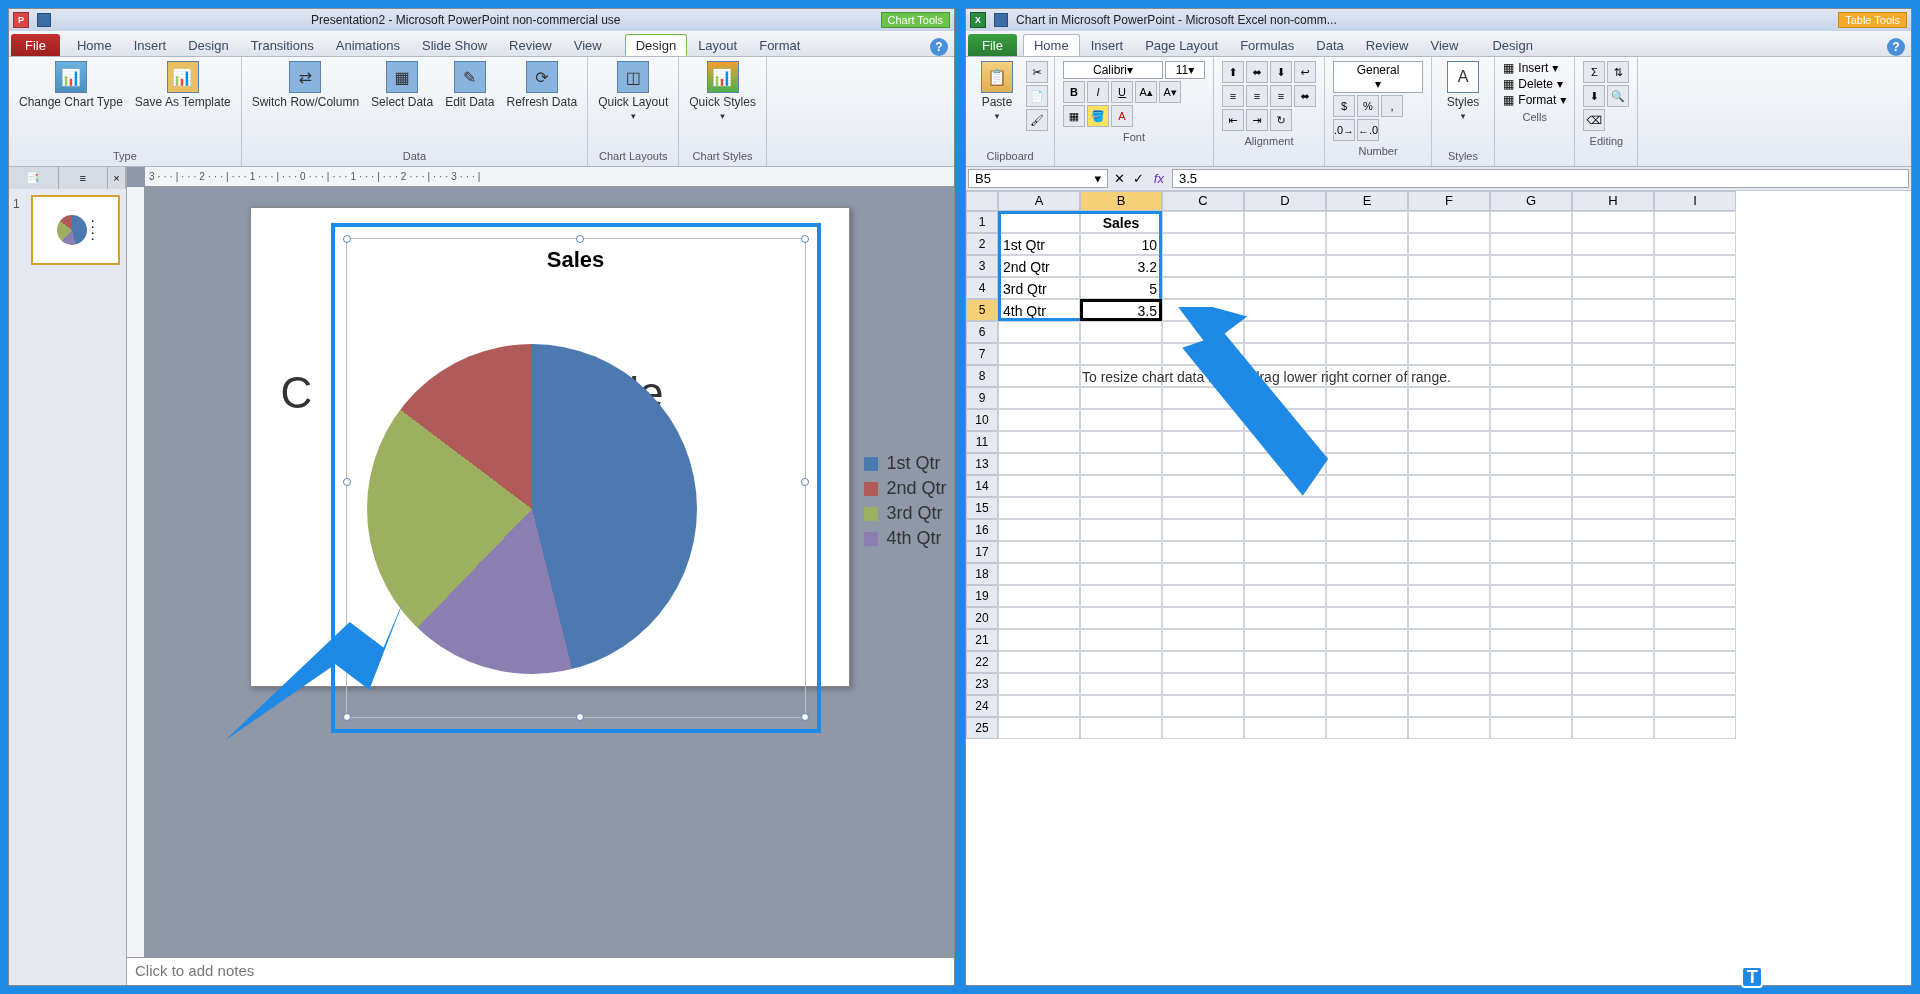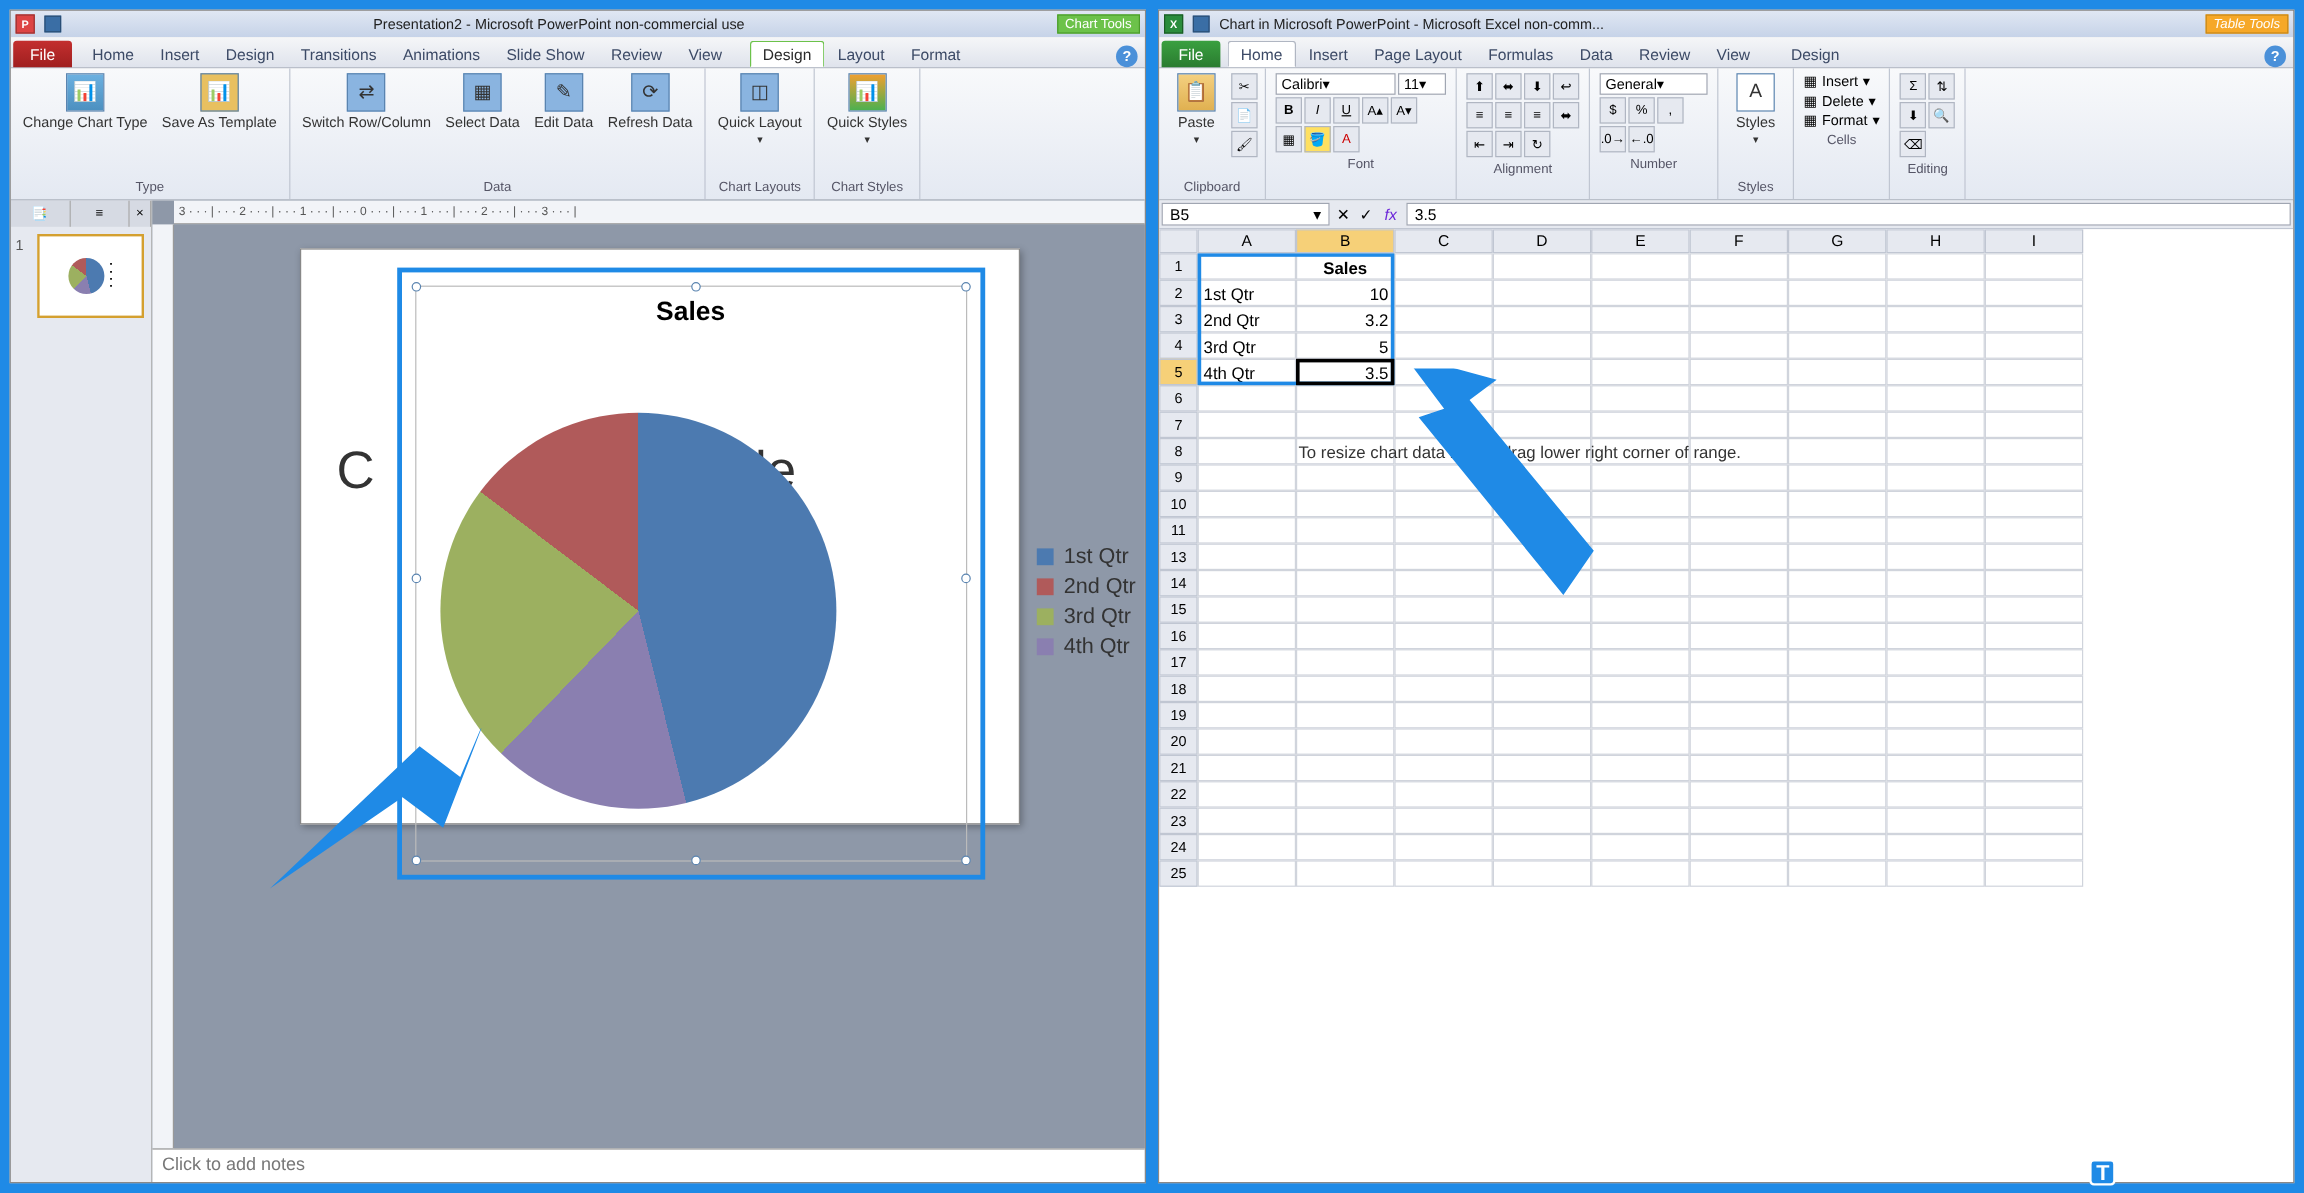--- a/index.html
+++ b/index.html
@@ -6,21 +6,21 @@
 body { background: #1f8ae6; padding: 8px; width: 1920px; height: 994px; overflow: hidden; }
 .container { display: flex; gap: 10px; height: 100%; }
 .pane { background: #e6e6e6; border: 1px solid #888; display: flex; flex-direction: column; overflow: hidden; }
 .pane.left { flex: 1; }
 .pane.right { flex: 1; }
 .titlebar { background: linear-gradient(#e0e7f3,#c6d3e8); height: 22px; display: flex; align-items: center; padding: 0 4px; font-size: 12px; color: #222; gap: 8px; }
 .titlebar .appicon { width: 16px; height: 16px; background: #d44; border: 1px solid #933; display:flex;align-items:center;justify-content:center;color:#fff;font-size:9px;font-weight:bold;}
 .titlebar .appicon.excel { background:#2a8c3c; border-color:#1a5c26;}
 .titlebar .save-icon{width:14px;height:14px;background:#3a6ea5;border:1px solid #2a4e75;}
 .titlebar .tools{background:#6cc24a;color:#fff;padding:1px 6px;font-size:11px;border:1px solid #4a9c2a;margin-left:auto;}
-.titlebar .tools.orange{background:#f6a828;border-color:#c6881a;font-style:italic;}
+.titlebar .tools.orange{background:#f6a828;border-color:#c6881a;}
 .ribbon-tabs { background: linear-gradient(#f5f6f8,#dfe3ec); height: 26px; display: flex; align-items: flex-end; padding: 0 2px; font-size: 13px; border-bottom: 1px solid #b0b6c2; }
 .file-tab { background: linear-gradient(#c32f2f,#a01f1f); color: #fff; padding: 3px 14px; border-radius: 3px 3px 0 0; margin-right: 6px; height: 22px; display:flex;align-items:center;font-size:13px;}
 .file-tab.green{background:linear-gradient(#3aa040,#2a7c30);}
 .tab { padding: 3px 10px; color: #3c4a66; cursor: pointer; height: 22px; display:flex;align-items:center;border:1px solid transparent;border-bottom:none;}
 .tab.design-active{background:#fff;border:1px solid #6cc24a;border-bottom:1px solid #fff;color:#2a2a2a;border-radius:3px 3px 0 0;}
 .tab.excel-active{background:#fff;border:1px solid #b0b6c2;border-bottom:1px solid #fff;border-radius:3px 3px 0 0;}
 .help-icon{margin-left:auto;width:18px;height:18px;border-radius:50%;background:#4a90d9;color:#fff;display:flex;align-items:center;justify-content:center;font-size:12px;font-weight:bold;margin-right:4px;}
 .ribbon-body { background: linear-gradient(#f8f9fb,#e4e9f2); border-bottom: 1px solid #b0b6c2; display: flex; min-height: 110px; }
 .ribbon-group { border-right: 1px solid #c0c6d2; padding: 2px 6px; display: flex; flex-direction: column; }
 .group-items{display:flex;gap:4px;flex:1;align-items:flex-start;}
@@ -51,21 +51,21 @@
 .chart-legend{position:absolute;right:-160px;top:150px;font-size:18px;color:#333;}
 .legend-item{display:flex;align-items:center;gap:8px;margin:4px 0;}
 .legend-sw{width:14px;height:14px;}
 .handle{width:8px;height:8px;border:1px solid #5a84b0;background:#fff;border-radius:50%;position:absolute;}
 .arrow-annot{position:absolute;z-index:10;}
 .notes-bar{height:28px;background:#fff;border-top:1px solid #999;padding:4px 8px;font-size:15px;color:#777;}
 
 .excel-ribbon .big-btn .glyph.paste{background:linear-gradient(#f4d080,#e0b050);}
 .font-box{display:flex;flex-direction:column;gap:2px;padding:2px;}
 .font-row{display:flex;gap:2px;}
-.combo{background:#fff;border:1px solid #a0a6b2;font-size:12px;padding:1px 4px;display:flex;align-items:center;justify-content:flex-start;}
+.combo{background:#fff;border:1px solid #a0a6b2;font-size:12px;padding:1px 4px;display:flex;align-items:center;justify-content:center;}
 .excel-grid-area{flex:1;display:flex;flex-direction:column;background:#fff;overflow:hidden;}
 .name-fx{height:24px;display:flex;align-items:center;border-bottom:1px solid #c0c6d2;background:#e6e9f0;font-size:13px;}
 .name-box{width:140px;background:#fff;border:1px solid #a0a6b2;margin:2px;padding:1px 6px;display:flex;align-items:center;justify-content:space-between;}
 .fx-label{padding:0 6px;font-style:italic;color:#6d28d9;}
 .fx-input{flex:1;background:#fff;border:1px solid #a0a6b2;margin:2px;padding:1px 6px;}
 .grid{flex:1;display:flex;flex-direction:column;font-size:14px;overflow:hidden;}
 .grid-header-row{display:flex;height:20px;}
 .corner{width:32px;background:#e6e9f0;border:1px solid #c0c6d2;}
 .col-h{width:82px;background:#e6e9f0;border:1px solid #c0c6d2;text-align:center;font-size:13px;line-height:18px;}
 .col-h.sel{background:#f6d078;}
@@ -326,21 +326,21 @@
           <div class="font-row">
             <div class="small-btn">⇤</div>
             <div class="small-btn">⇥</div>
             <div class="small-btn">↻</div>
           </div>
         </div>
         <div class="group-label">Alignment</div>
       </div>
       <div class="ribbon-group">
         <div class="font-box">
-          <div class="combo" style="width:90px;">
+          <div class="combo" style="width:90px;flex-direction:column;">
               <span>General</span>
               <span>▾</span>
             </div>
           <div class="font-row">
             <div class="small-btn">$</div>
             <div class="small-btn">%</div>
             <div class="small-btn">,</div>
           </div>
           <div class="font-row">
             <div class="small-btn">.0→</div>

